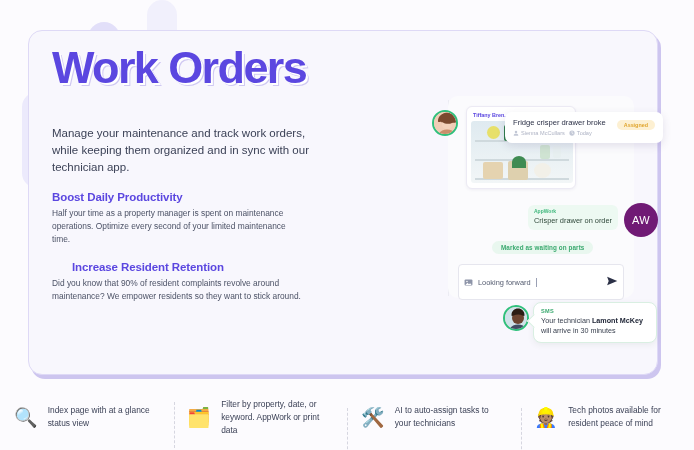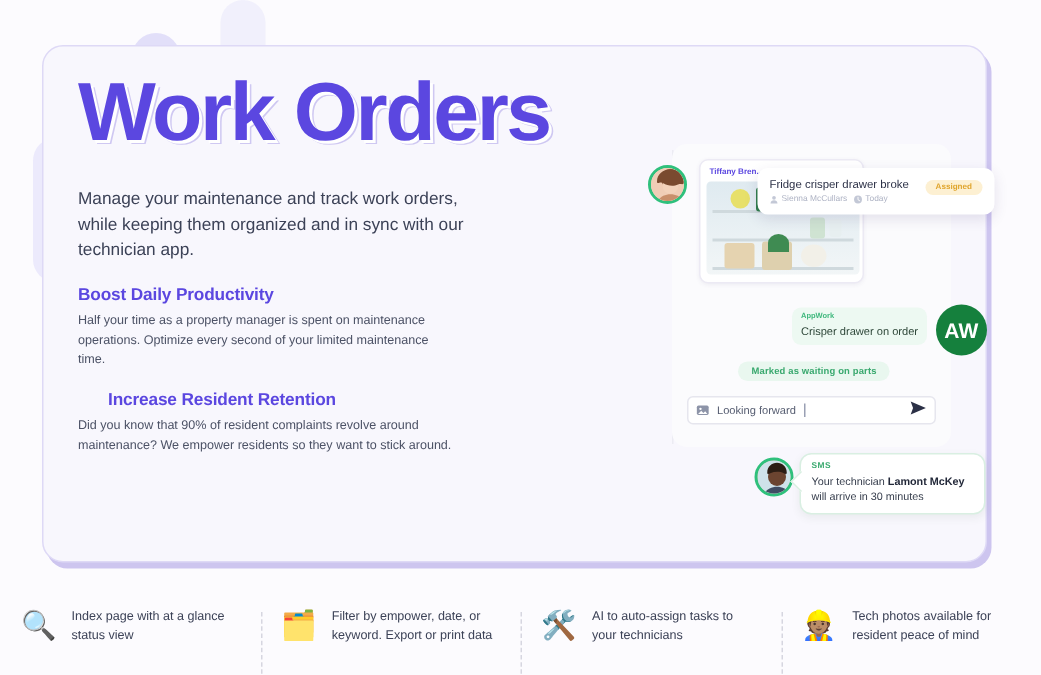--- a/index.html
+++ b/index.html
@@ -21,21 +21,21 @@
   
   .hero-card {
     position: absolute; left: 28px; top: 30px; width: 630px; height: 345px;
     background: #f8f7fd; border: 1px solid #ded9f6; border-radius: 14px;
     box-shadow: 3px 4px 0 0 #cdc5ef;
   }
 
   
   .headline {
     position: absolute; left: 52px; top: 42px;
-    font-size: 55px; font-weight: 700; letter-spacing: -1.6px;
+    font-size: 45px; font-weight: 700; letter-spacing: -1.6px;
     color: #5b47e0;
     text-shadow: 2px 2px 0 #ffffff, 3px 3px 0 #cfc8f2;
     white-space: nowrap;
     text-align: center;
   }
   .subhead {
     position: absolute; left: 52px; top: 125px; width: 265px;
     font-size: 11.5px; line-height: 17px; color: #3c4257;
   }
 
@@ -72,42 +72,42 @@
 
   .avatar {
     position: absolute; width: 26px; height: 26px; border-radius: 50%;
     border: 2px solid #2fc07c; overflow: hidden; background:#f4d6c4;
   }
   .avatar.a-tiffany { left: 432px; top: 110px; }
   .avatar.a-tech    { left: 503px; top: 305px; border-color:#2fc07c; background:#e0cdbd; }
 
   .av-green {
     position: absolute; left: 624px; top: 203px; width: 34px; height: 34px;
-    border-radius: 50%; background: #15803d; color: #fff;
-    font-size: 14px; font-weight: 700; display: flex;
+    border-radius: 50%; background: #701a75; color: #fff;
+    font-size: 11px; font-weight: 400; display: flex;
     align-items: center; justify-content: center; letter-spacing: .3px;
   }
 
   
   .bubble-out {
     position: absolute; left: 528px; top: 205px; width: 90px;
     background: #edf9f2; border-radius: 6px; padding: 3px 6px 5px 6px;
   }
   .bubble-out .who { font-size: 5px; font-weight: 700; color: #3fb87d; }
   .bubble-out .txt { font-size: 7.4px; color: #2e4739; margin-top: 1.5px; white-space: nowrap; }
 
   .status-pill {
     position: absolute; left: 492px; top: 241px;
     background: #e9f7ef; border-radius: 9px; padding: 3px 9px;
     font-size: 6.3px; font-weight: 700; color: #3aa96f; letter-spacing: .1px;
   }
 
   
   .composer {
-    position: absolute; left: 458px; top: 264px; width: 166px; height: 19px;
+    position: absolute; left: 458px; top: 264px; width: 166px; height: 36px;
     background: #fff; border: 1px solid #e6e6ee; border-radius: 4px;
     display: flex; align-items: center; padding: 0 5px; gap: 5px;
   }
   .composer .val { font-size: 7.4px; color: #555c70; }
   .composer .caret { width: 1px; height: 9px; background: #9aa0b4; }
   .composer .spacer { flex: 1; }
 
   
   .ticket {
     position: absolute; left: 505px; top: 80px; width: 158px;
@@ -278,21 +278,21 @@
     </div>
   </div>
 
   <div class="features">
     <div class="feat">
       <span class="ico">🔍</span>
       <span class="lbl">Index page with at a glance status view</span>
     </div>
     <div class="feat">
       <span class="ico">🗂️</span>
-      <span class="lbl">Filter by empower, date, or keyword. Export or print data</span>
+      <span class="lbl">Filter by property, date, or keyword. AppWork or print data</span>
     </div>
     <div class="feat">
       <span class="ico">🛠️</span>
       <span class="lbl">AI to auto-assign tasks to your technicians</span>
     </div>
     <div class="feat">
       <span class="ico">👷🏽</span>
       <span class="lbl">Tech photos available for resident peace of mind</span>
     </div>
   </div>

